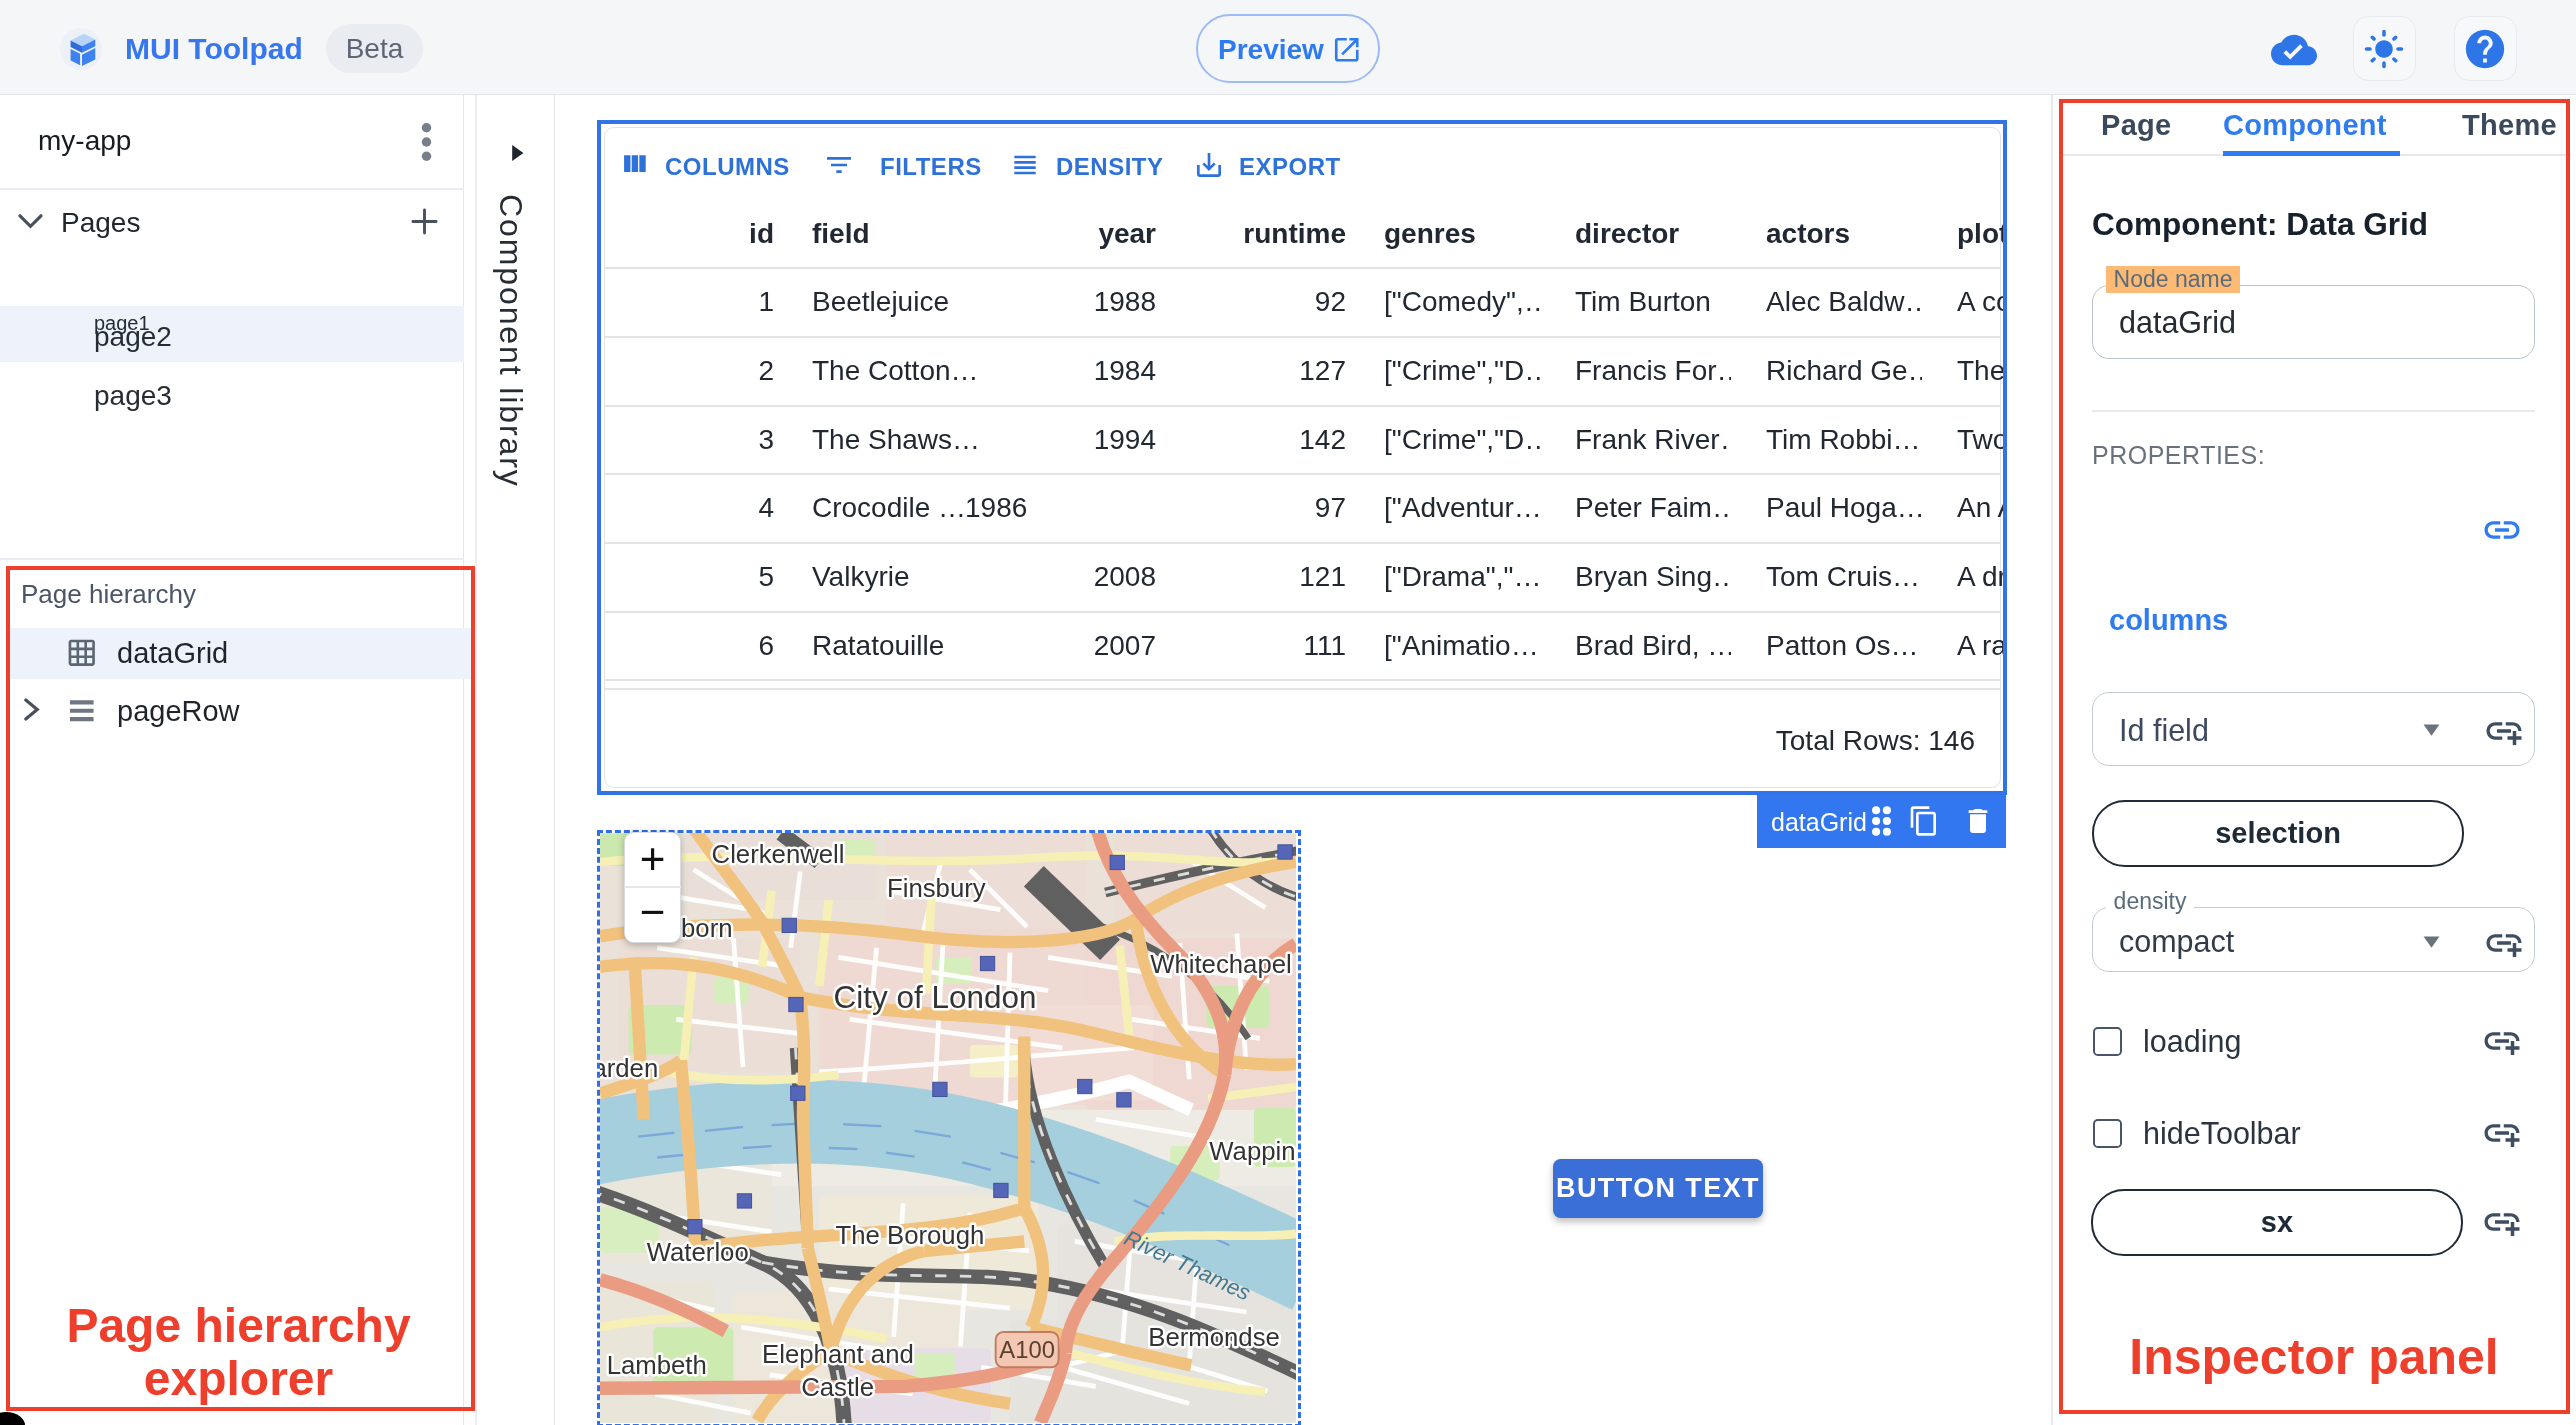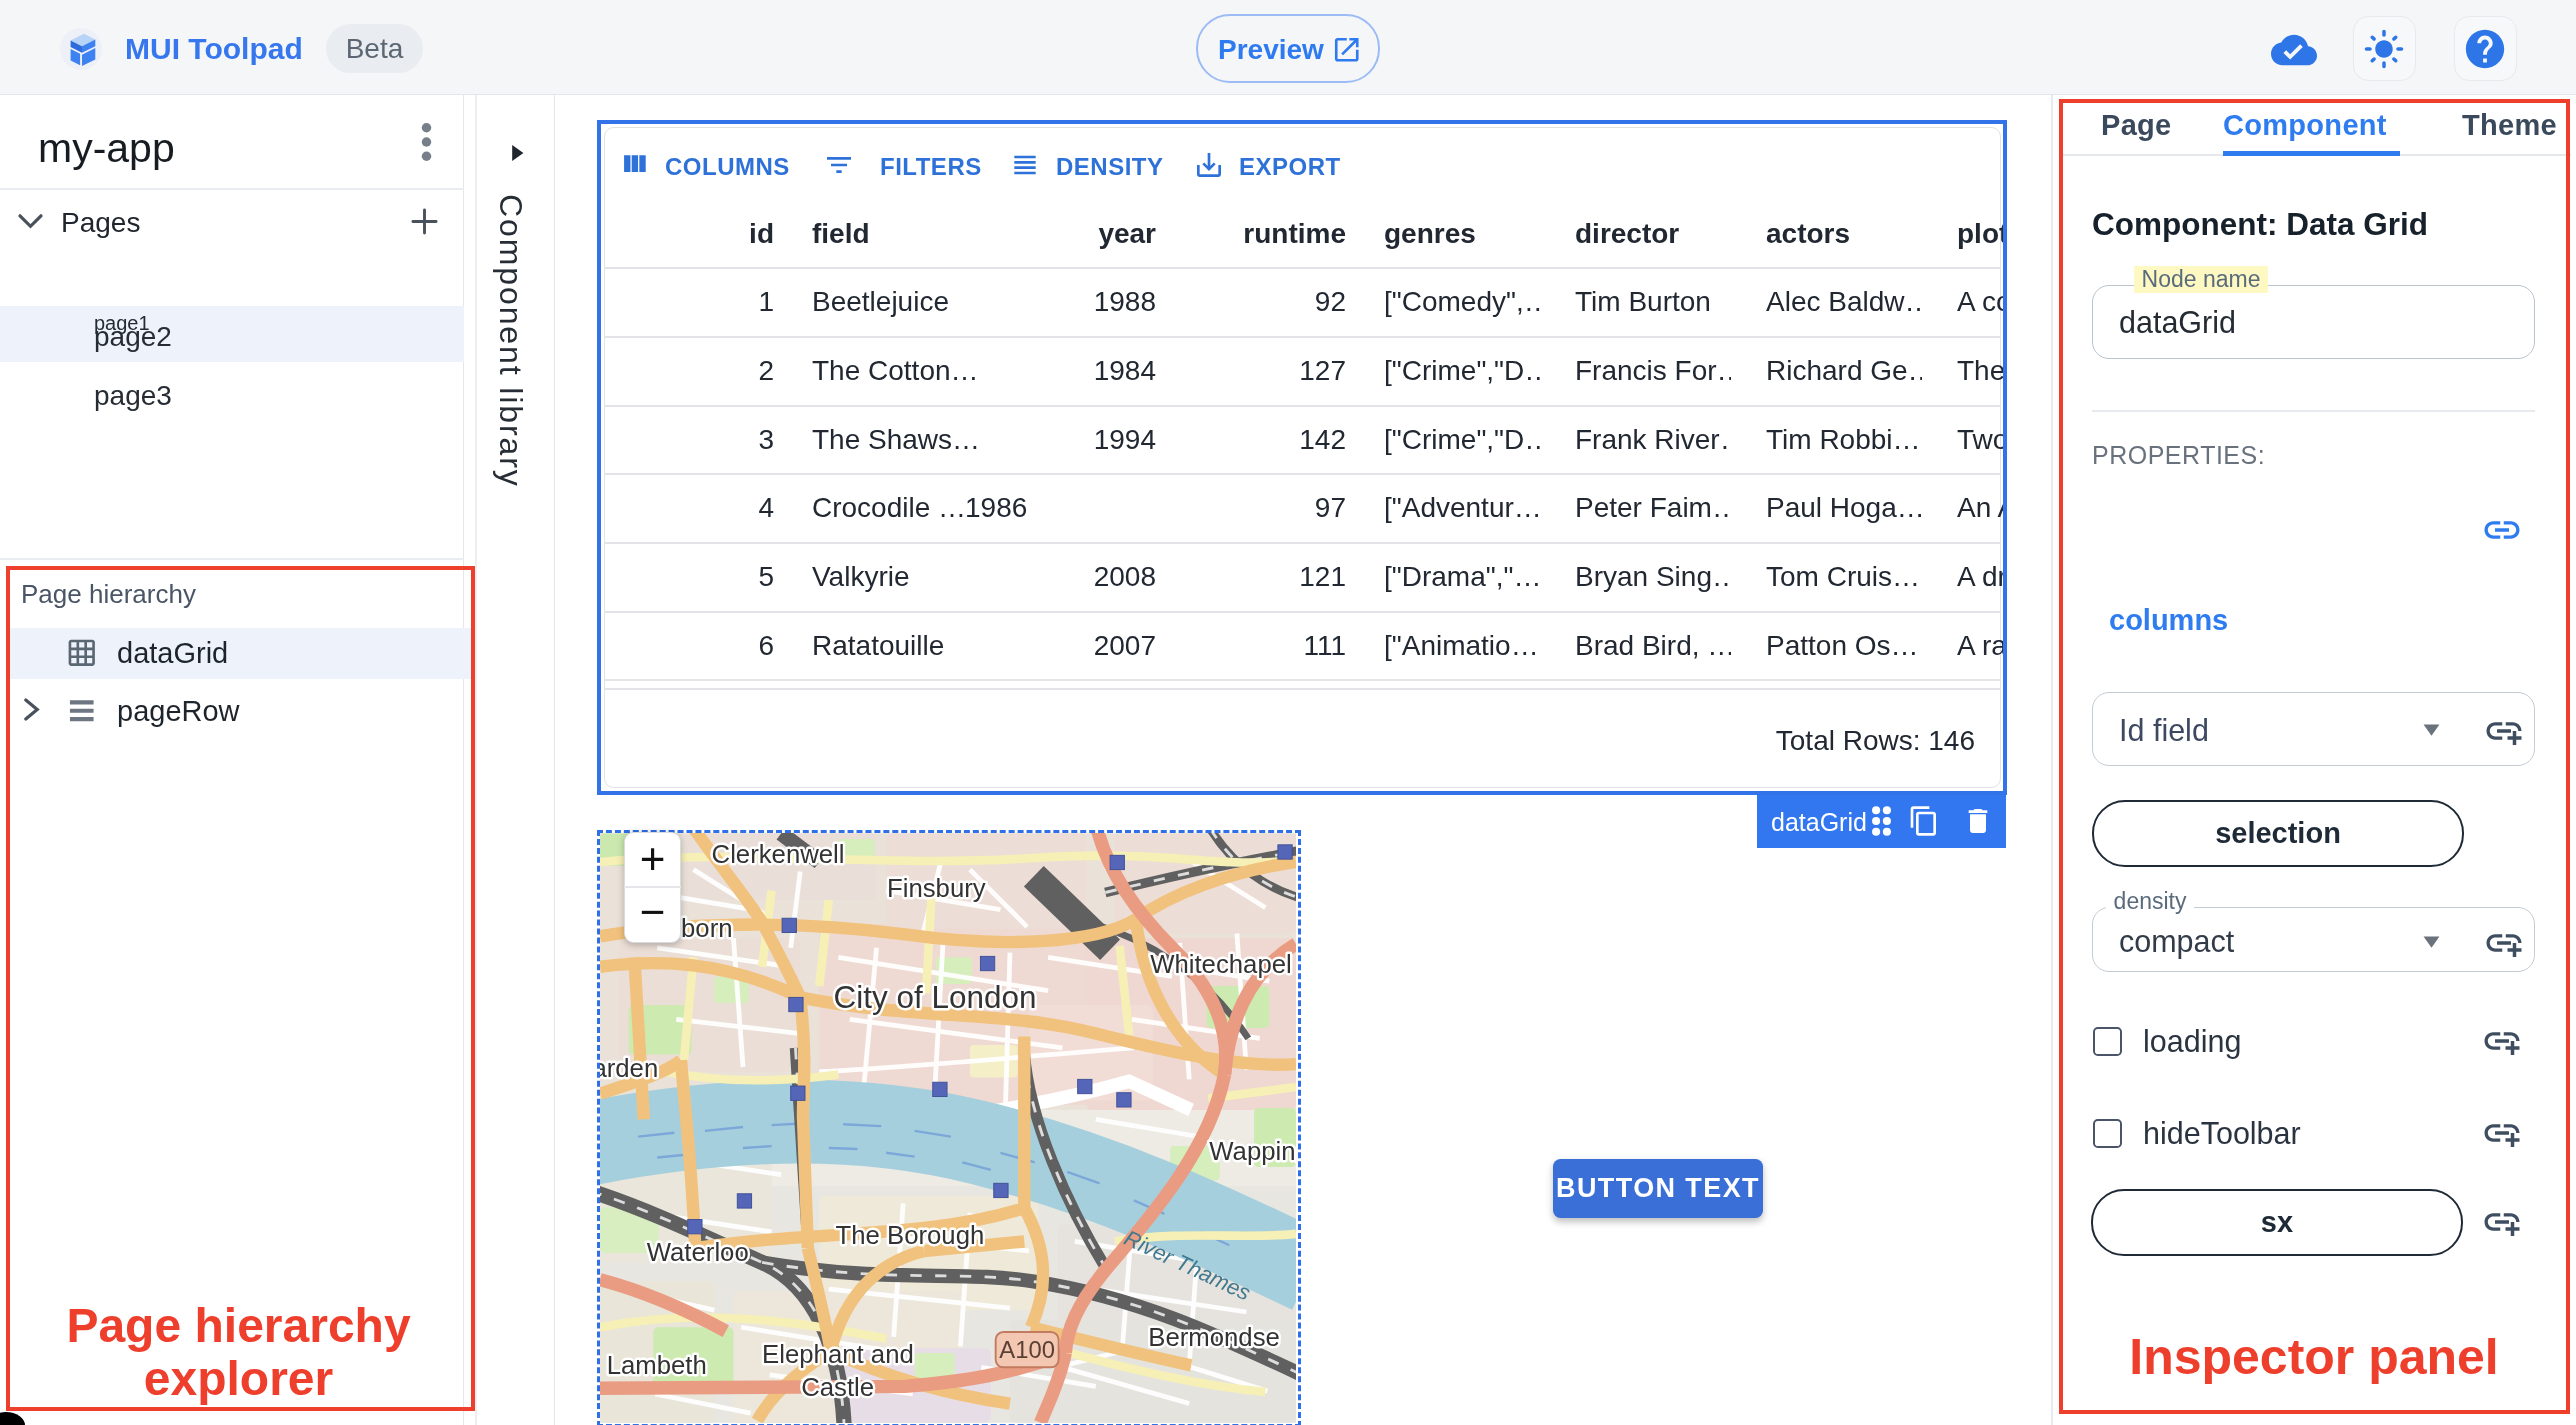--- a/index.html
+++ b/index.html
@@ -70,21 +70,21 @@
     <path d="M12 7c-2.76 0-5 2.24-5 5s2.24 5 5 5 5-2.24 5-5-2.24-5-5-5zM2 13h2c.55 0 1-.45 1-1s-.45-1-1-1H2c-.55 0-1 .45-1 1s.45 1 1 1zm18 0h2c.55 0 1-.45 1-1s-.45-1-1-1h-2c-.55 0-1 .45-1 1s.45 1 1 1zM11 2v2c0 .55.45 1 1 1s1-.45 1-1V2c0-.55-.45-1-1-1s-1 .45-1 1zm0 18v2c0 .55.45 1 1 1s1-.45 1-1v-2c0-.55-.45-1-1-1s-1 .45-1 1zM5.99 4.58c-.39-.39-1.03-.39-1.41 0-.39.39-.39 1.03 0 1.41l1.06 1.06c.39.39 1.03.39 1.41 0 .39-.39.39-1.03 0-1.41L5.99 4.58zm12.37 12.37c-.39-.39-1.03-.39-1.41 0-.39.39-.39 1.03 0 1.41l1.06 1.06c.39.39 1.03.39 1.41 0 .39-.39.39-1.03 0-1.41l-1.06-1.06zm1.06-10.96c.39-.39.39-1.03 0-1.41-.39-.39-1.03-.39-1.41 0l-1.06 1.06c-.39.39-.39 1.03 0 1.41.39.39 1.03.39 1.41 0l1.06-1.06zM7.05 18.36c.39-.39.39-1.03 0-1.41-.39-.39-1.03-.39-1.41 0l-1.06 1.06c-.39.39-.39 1.03 0 1.41.39.39 1.03.39 1.41 0l1.06-1.06z"></path>
   </svg>
   <div class="abs" style="left:2454px; top:16px; width:63px; height:65px; border:1.9px solid #e7e9ec; border-radius:15.3px; background:#f7f8fa;"></div>
   <svg class="abs" style="left:2462px; top:26px;" width="46" height="46" viewBox="0 0 24 24" fill="#2e75e8">
     <path d="M12 2C6.48 2 2 6.48 2 12s4.48 10 10 10 10-4.48 10-10S17.52 2 12 2zm1 17h-2v-2h2v2zm2.07-7.75l-.9.92C13.45 12.9 13 13.5 13 15h-2v-.5c0-1.1.45-2.1 1.17-2.83l1.24-1.26c.37-.36.59-.86.59-1.41 0-1.1-.9-2-2-2s-2 .9-2 2H8c0-2.21 1.79-4 4-4s4 1.79 4 4c0 .88-.36 1.68-.93 2.25z"></path>
   </svg>
 
   <div class="abs" id="sidebar"></div>
   <div class="abs" id="gutterline"></div>
 
-  <div class="abs" style="left:38px; top:125px; font-size:41px; color:#171c22;">my-app</div>
+  <div class="abs" style="left:38px; top:125px; font-size:28px; color:#171c22;">my-app</div>
   <svg class="abs" style="left:417px; top:121px;" width="19" height="42" viewBox="0 0 20 44" fill="#767f8a">
     <circle cx="10" cy="7" r="5"></circle>
       <circle cx="10" cy="22" r="5"></circle>
       <circle cx="10" cy="37" r="5"></circle>
   </svg>
   <div class="abs" style="left:0px; top:188px; width:464px; height:1.9px; background:#e9ecf0;"></div>
   <svg class="abs" style="left:17px; top:211px;" width="27" height="21" viewBox="0 0 28 22">
       <path d="M3 5 L14 16 L25 5" fill="none" stroke="#49525c" stroke-width="3.4" stroke-linecap="round"></path>
     </svg>
   <div class="abs" style="left:61px; top:207px; font-size:28px; color:#20262d;">Pages</div>
@@ -447,21 +447,21 @@
   <div class="abs" style="left:1553px; top:1159px; width:210px; height:59px; background:#3a6fd8; border-radius:7.6px; box-shadow:0 3.8px 7.6px rgba(0,0,0,0.25); color:#fff; font-size:27px; font-weight:600; letter-spacing:1.4px; text-align:center; line-height:59px;">BUTTON TEXT</div>
 
   <div class="abs" style="left:2101px; top:109px; font-size:29px; font-weight:700; color:#3a4a5c; letter-spacing:0.3px;">Page</div>
   <div class="abs" style="left:2223px; top:109px; font-size:29px; font-weight:700; color:#2e7cf0; letter-spacing:0.3px;">Component</div>
   <div class="abs" style="left:2462px; top:109px; font-size:29px; font-weight:700; color:#3a4a5c; letter-spacing:0.3px;">Theme</div>
   <div class="abs" style="left:2063px; top:154px; width:508px; height:1.9px; background:#e6e9ec;"></div>
   <div class="abs" style="left:2223px; top:151px; width:177px; height:4.8px; background:#2e7cf0;"></div>
   <div class="abs" style="left:2092px; top:206px; font-size:31.5px; font-weight:700; color:#17212b;">Component: Data Grid</div>
 
   <div class="abs" style="left:2092px; top:285px; width:443px; height:74px; border:1.9px solid #bac4cd; border-radius:17px;"></div>
-  <div class="abs" style="left:2106px; top:266px; background:#fef9c3; padding:0 7.6px; font-size:23px; color:#5a6b7c;margin-left:28px;">Node name</div>
+  <div class="abs" style="left:2106px; top:266px; background:#fdba74; padding:0 7.6px; font-size:23px; color:#5a6b7c;">Node name</div>
   <div class="abs" style="left:2119px; top:305px; font-size:30.5px; color:#242b33;">dataGrid</div>
   <div class="abs" style="left:2092px; top:410px; width:443px; height:1.9px; background:#e7eaee;"></div>
   <div class="abs" style="left:2092px; top:441px; font-size:25px; color:#68717c; letter-spacing:0.5px;">PROPERTIES:</div>
 
   <svg class="abs" style="left:2481px; top:509px;" width="42" height="42" viewBox="0 0 24 24" fill="#2e7cf0">
       <path d="M3.9 12c0-1.71 1.39-3.1 3.1-3.1h4V7H7c-2.76 0-5 2.24-5 5s2.24 5 5 5h4v-1.9H7c-1.71 0-3.1-1.39-3.1-3.1zM8 13h8v-2H8v2zm9-6h-4v1.9h4c1.71 0 3.1 1.39 3.1 3.1s-1.39 3.1-3.1 3.1h-4V17h4c2.76 0 5-2.24 5-5s-2.24-5-5-5z"></path>
     </svg>
   <div class="abs" style="left:2109px; top:604px; font-size:29px; font-weight:700; color:#2e7cf0;">columns</div>
 
   <div class="abs" style="left:2092px; top:692px; width:443px height:74px;"></div>

